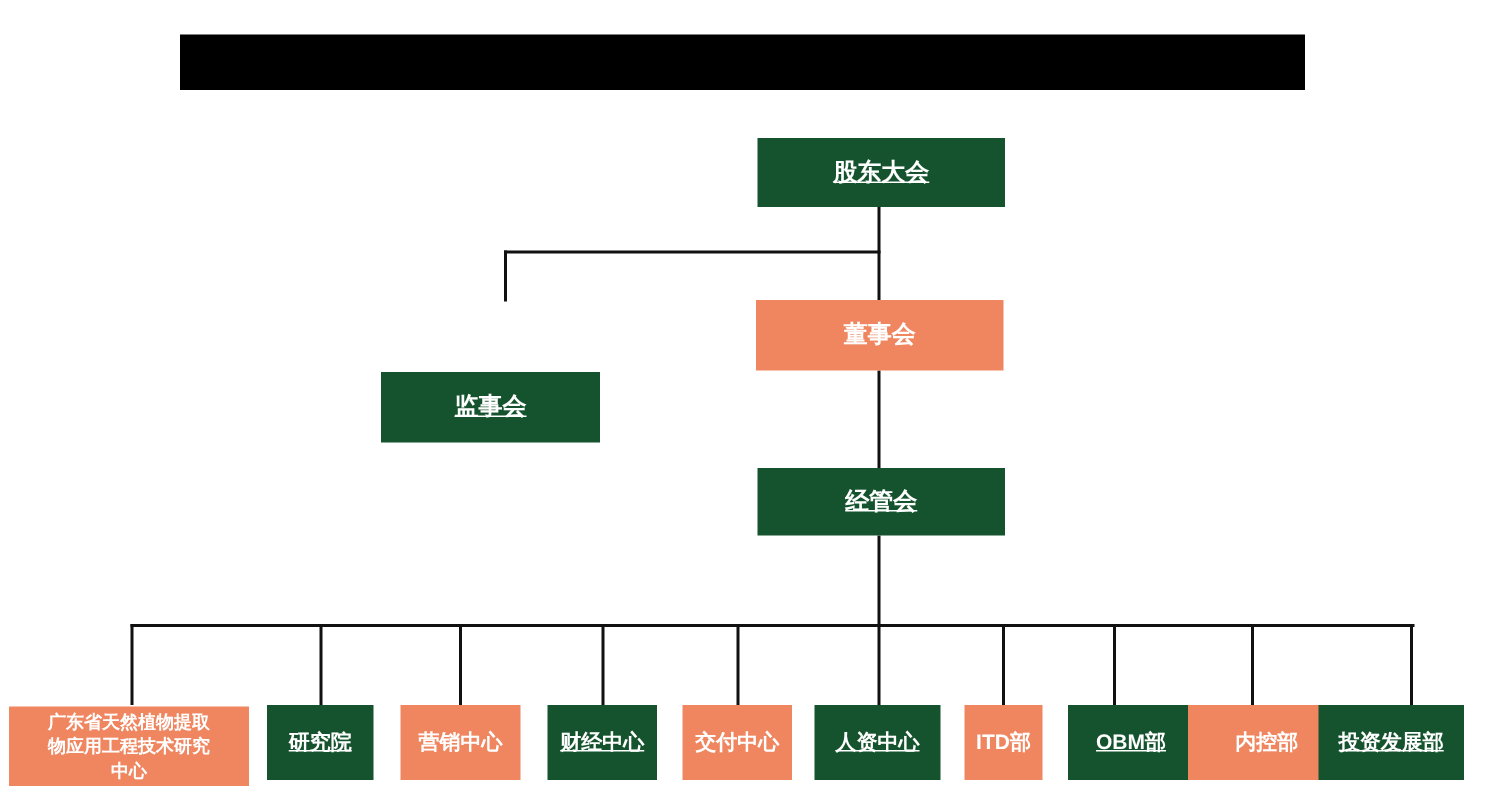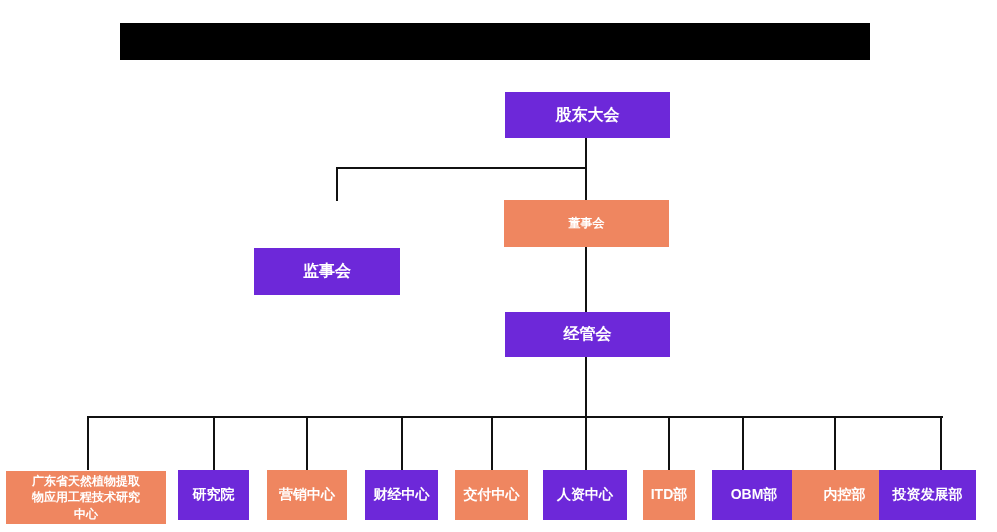--- a/index.html
+++ b/index.html
@@ -28,26 +28,26 @@
   .node {
     position: absolute;
     display: flex;
     align-items: center;
     justify-content: center;
     text-align: center;
     color: #ffffff;
     font-weight: bold;
     box-sizing: border-box;
   }
-  .primary   { background: #6d28d9; }
+  .primary   { background: #14532d; text-decoration: underline; }
   .secondary { background: #ef8660; }
 
   .n-root        { left: 505px; top:  92px; width: 165px; height: 46px; font-size: 16px; }
   .n-supervisory { left: 254px; top: 212px; width: 146px; height: 47px; font-size: 16px; margin-top: 36px; }
-  .n-board       { left: 504px; top: 200px; width: 165px; height: 47px; font-size: 12px; }
+  .n-board       { left: 504px; top: 200px; width: 165px; height: 47px; font-size: 16px; }
   .n-mgmt        { left: 505px; top: 312px; width: 165px; height: 45px; font-size: 16px; }
 
   .dept { top: 470px; height: 50px; font-size: 14px; }
   .d0 { left:   6px; top: 471px; width: 160px; height: 53px; font-size: 12px; line-height: 1.35; padding: 2px 21px; }
   .d1 { left: 178px; width: 71px; }
   .d2 { left: 267px; width: 80px; }
   .d3 { left: 365px; width: 73px; }
   .d4 { left: 455px; width: 73px; }
   .d5 { left: 543px; width: 84px; }
   .d6 { left: 643px; width: 52px; }

